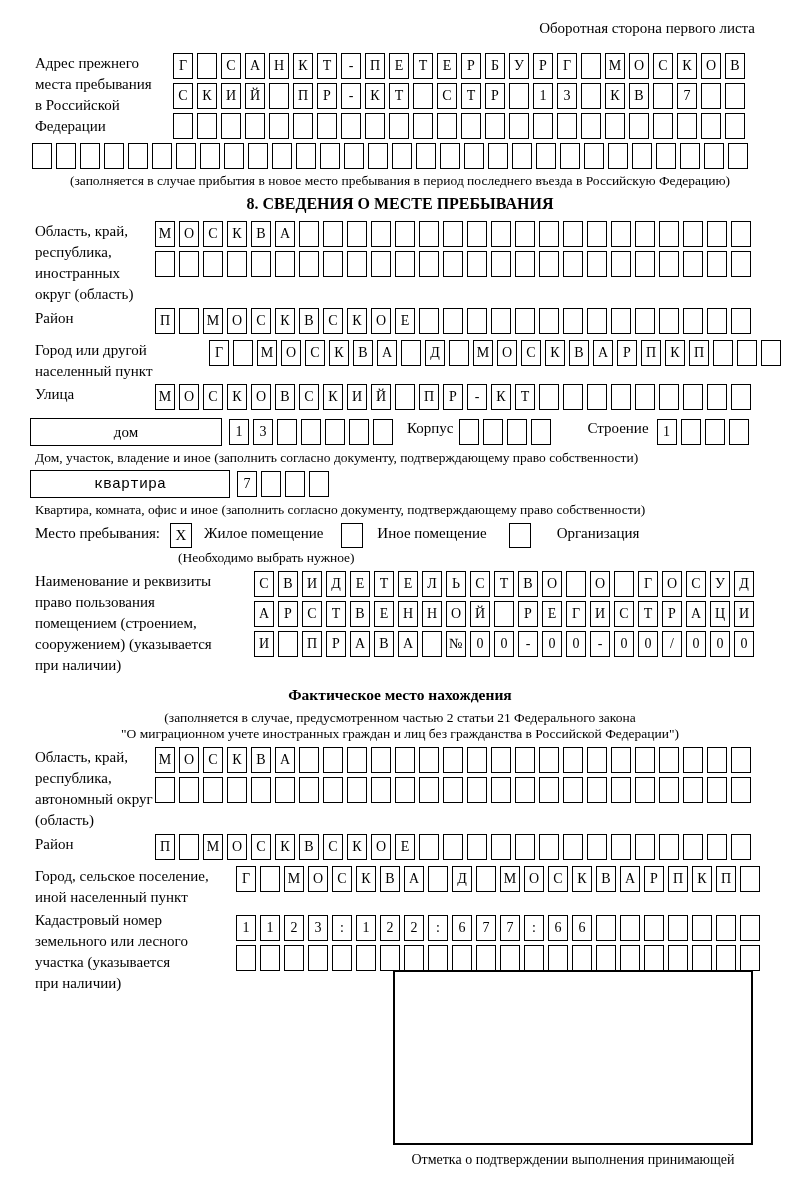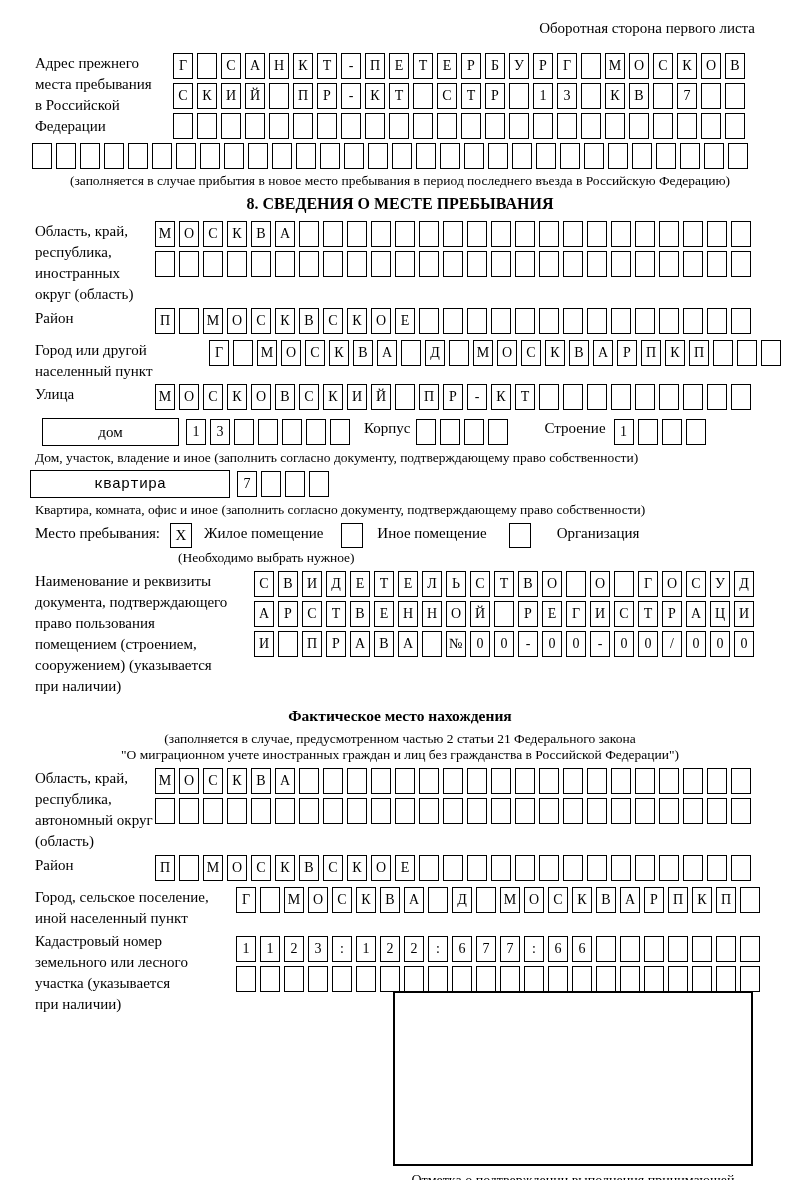--- a/index.html
+++ b/index.html
@@ -322,21 +322,21 @@
       <span class="cell"></span>
       <span class="cell"></span>
       <span class="cell"></span>
       <span class="cell"></span>
       <span class="cell"></span>
       <span class="cell"></span>
     </div>
 </div>
 
 <div class="frow" style="margin-left:30px; margin-top:4px;">
-  <div class="boxlabel" style="width:137px;margin-left:12px;">дом</div>
+  <div class="boxlabel" style="width:192px;">дом</div>
   <div class="crow" style="margin-left:7px; margin-top:1px;">
       <span class="cell">1</span>
       <span class="cell">3</span>
       <span class="cell"></span>
       <span class="cell"></span>
       <span class="cell"></span>
       <span class="cell"></span>
       <span class="cell"></span>
     </div>
   <div class="inline-lbl" style="margin:2px 6px 0 10px;">Корпус</div>
@@ -374,21 +374,20 @@
   <div class="chk" style="margin-left:18px;"></div>
   <div class="inline-lbl" style="margin:2px 0 0 14px;">Иное помещение</div>
   <div class="chk" style="margin-left:22px;"></div>
   <div class="inline-lbl" style="margin:2px 0 0 26px;">Организация</div>
 </div>
 <div class="note" style="margin-left:178px; margin-top:2px;">(Необходимо выбрать нужное)</div>
 
 <div class="frow" style="margin-top:5px;">
   <div class="lbl w219">
     <div class="lbl-line">Наименование и реквизиты</div>
-    <div class="lbl-line">документа, подтверждающего</div>
     <div class="lbl-line">право пользования</div>
     <div class="lbl-line">помещением (строением,</div>
     <div class="lbl-line">сооружением) (указывается</div>
     <div class="lbl-line">при наличии)</div>
   </div>
   <div class="cellscol">
     <div class="crow">
         <span class="cell">С</span>
         <span class="cell">В</span>
         <span class="cell">И</span>

